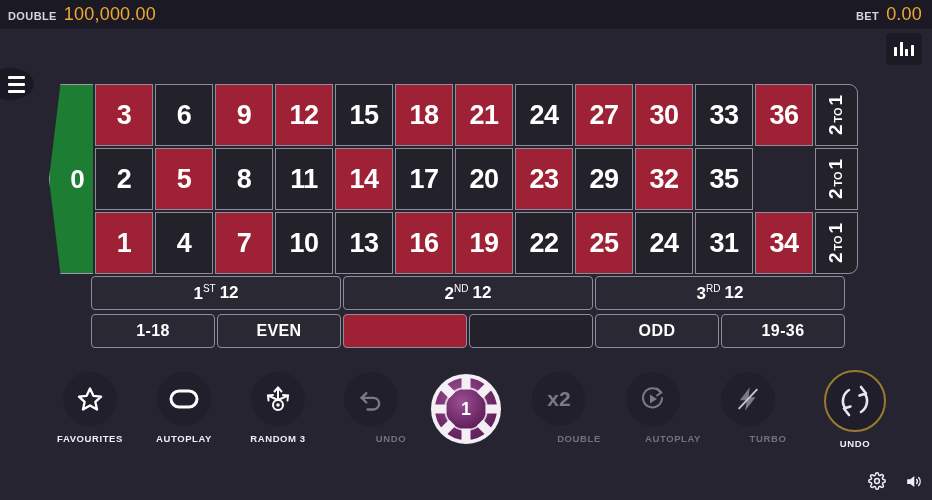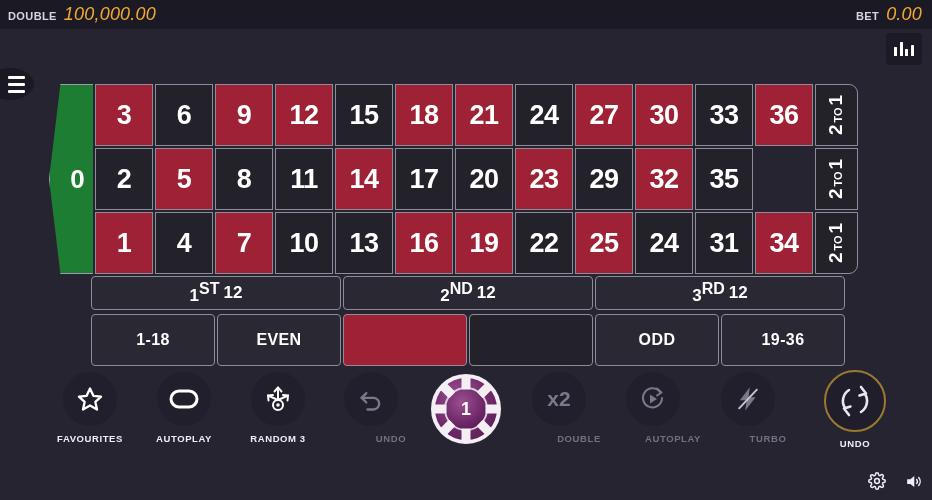--- a/index.html
+++ b/index.html
@@ -18,21 +18,21 @@
     width: 932px; height: 29px;
     background: #1b1a24;
     display: flex; align-items: center;
   }
   .bal-wrap { position: absolute; left: 8px; display: flex; align-items: baseline; gap: 7px; }
   .bet-wrap { position: absolute; right: 10px; display: flex; align-items: baseline; gap: 7px; }
   .hdr-label {
     font-size: 11px; letter-spacing: .4px; color: #d6d4df; font-weight: 600;
   }
   .hdr-value {
-    font-size: 18px; color: #f0a830; font-weight: 400; letter-spacing: .2px; font-style: italic;
+    font-size: 18px; color: #f0a830; font-weight: 400; letter-spacing: .2px;
   }
 
   
   .stats-btn {
     position: absolute; right: 10px; top: 33px;
     width: 36px; height: 32px; border-radius: 4px;
     background: #1c1b25;
     display: flex; align-items: flex-end; justify-content: center;
     gap: 2.5px; padding-bottom: 9px;
   }
@@ -98,25 +98,25 @@
   .dozens { display: flex; gap: 2px; margin-left: 91px; margin-top: 2px; }
   .dozen {
     width: 250px; height: 34px;
     background: #2a2833;
     border: 1px solid #8d8c99;
     border-radius: 4px;
     display: flex; align-items: center; justify-content: center;
     color: #fff; font-size: 17px; font-weight: 700;
     gap: 4px;
   }
-  .dozen sup { font-size: 16px; font-weight: 700; vertical-align: super; }
+  .dozen sup { font-size: 10px; font-weight: 400; vertical-align: super; }
 
   .outside { display: flex; gap: 2px; margin-left: 91px; margin-top: 4px; }
   .ob {
-    height: 52px;
+    height: 34px;
     background: #2a2833;
     border: 1px solid #8d8c99;
     border-radius: 4px;
     display: flex; align-items: center; justify-content: center;
     color: #fff; font-size: 16px; font-weight: 700; letter-spacing: .4px;
   }
   .ob-w { width: 124px; }
   .ob-color { width: 124px; }
   .ob-color.red { background: #9e2135; }
   .ob-color.black { background: #232129; }

